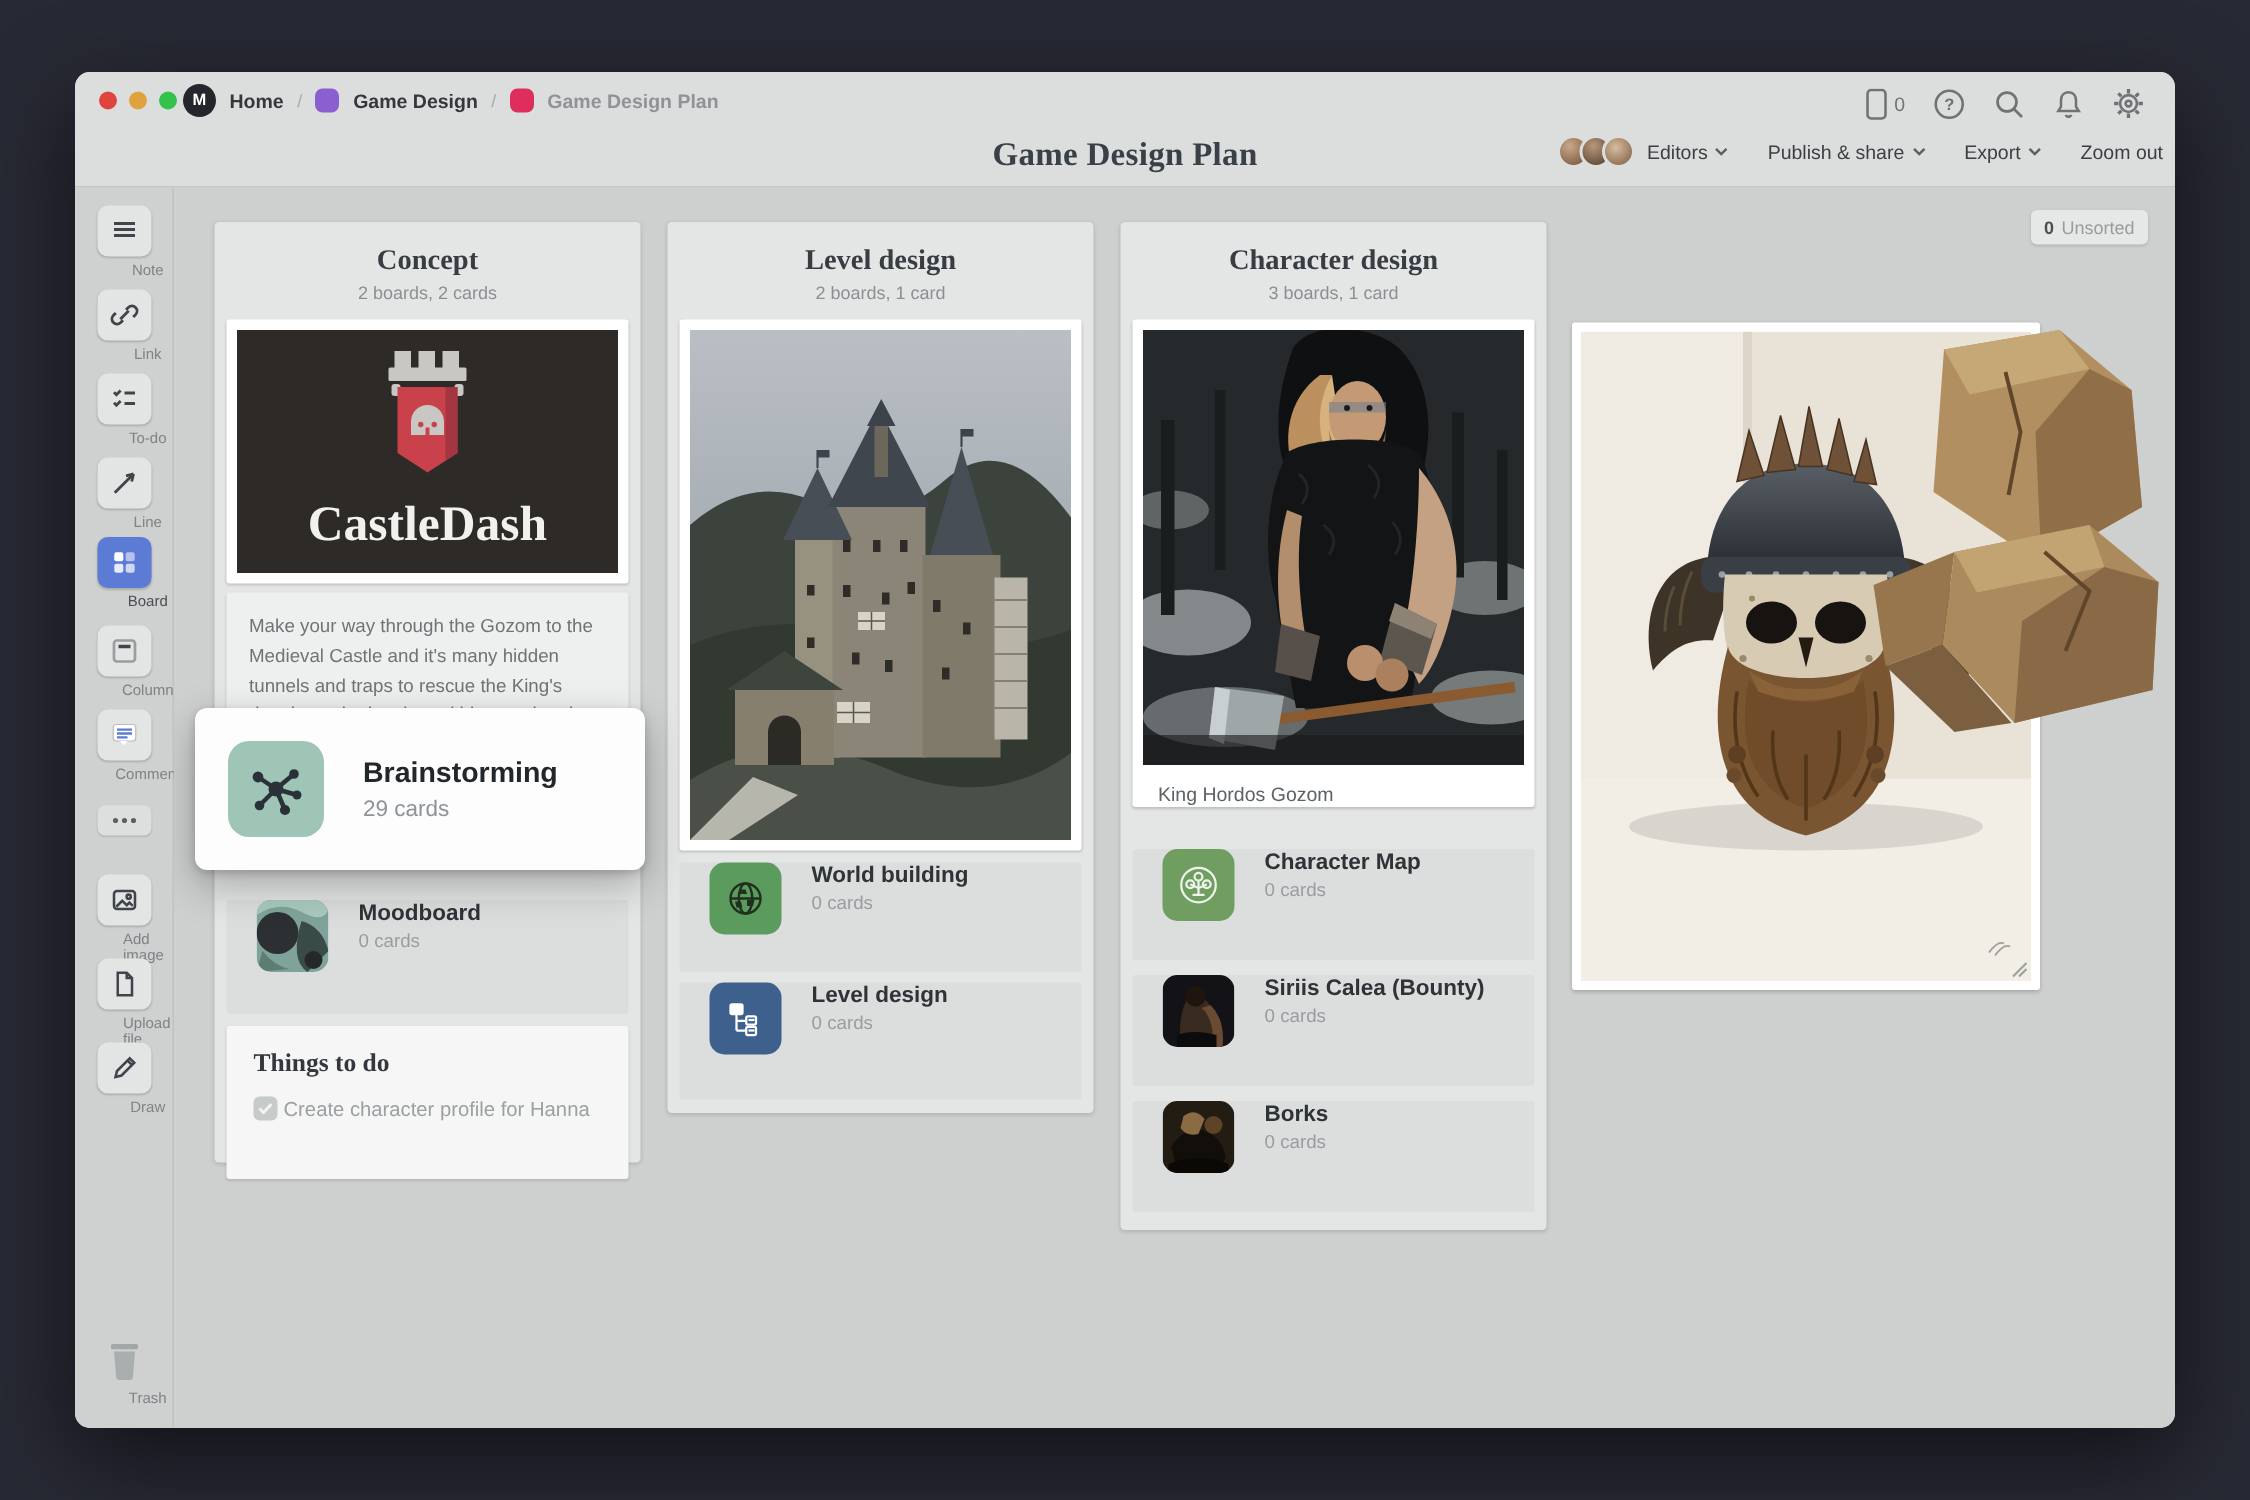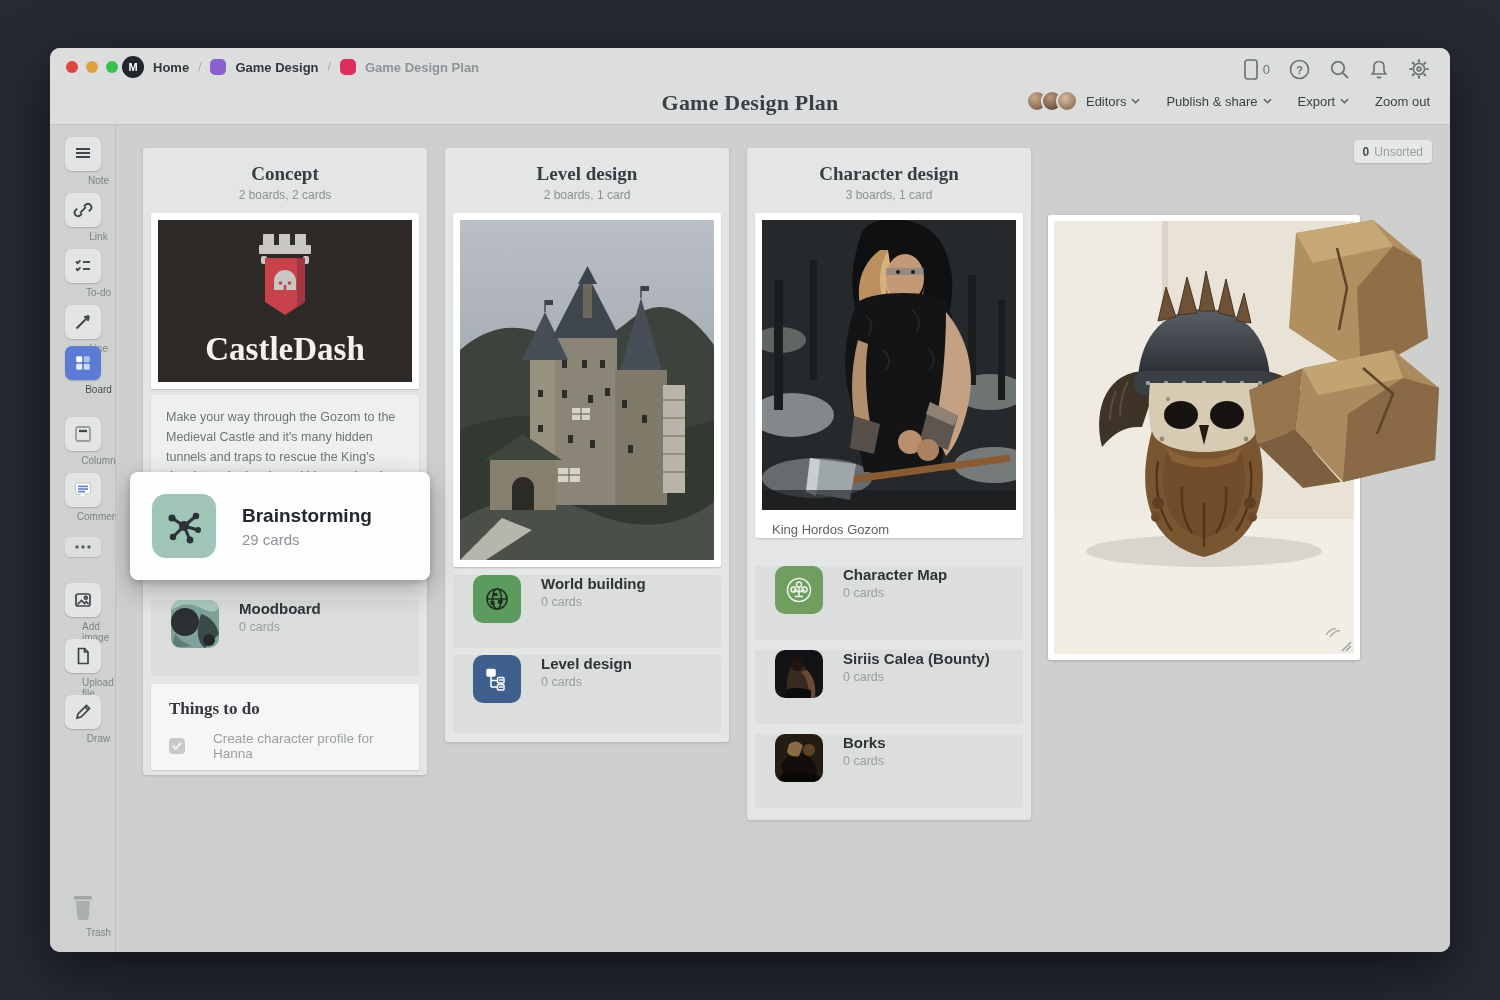--- a/index.html
+++ b/index.html
@@ -25,21 +25,21 @@
   .bsq.purple { background:#8b5fd0; } .bsq.red { background:#df2e5d; }
 
   .top-icons { position:absolute; right:20px; top:10px; display:flex; align-items:center; gap:19px; color:#6e7376; }
   .top-icons svg { display:block; }
   .mobile-wrap { display:flex; align-items:center; gap:5px; }
   .mobile-count { font-size:13px; color:#6e7376; }
 
   .hdr2 { position:absolute; left:0; top:34px; width:100%; height:42px; }
   .page-title { position:absolute; left:0; right:0; top:8px; text-align:center;
                 font-family:"Liberation Serif",serif; font-weight:bold; font-size:22px; color:#3a4048; letter-spacing:.2px; }
-  .hdr2-right { position:absolute; right:20px; top:8px; display:flex; align-items:center; gap:26px;text-align:center; }
+  .hdr2-right { position:absolute; right:8px; top:8px; display:flex; align-items:center; gap:26px;text-align:center; }
   .avatars { display:flex; }
   .avatar { width:22px; height:22px; border-radius:50%; border:2px solid #dcdedd; margin-left:-7px; }
   .avatar:first-child { margin-left:0; }
   .av1 { background:radial-gradient(circle at 35% 30%,#caa789,#6d4f38); }
   .av2 { background:radial-gradient(circle at 40% 30%,#b9987b,#4e3a2a); }
   .av3 { background:radial-gradient(circle at 40% 35%,#d7bb9e,#7a5c42); }
   .menu-btn { display:flex; align-items:center; gap:5px; font-size:13px; color:#3a3f44; cursor:default; }
   .chev { width:9px; height:6px; }
 
   
@@ -74,21 +74,21 @@
 
   .brow { position:absolute; left:8px; right:8px; background:#dbdedd; border-radius:2px; display:flex; align-items:flex-start; }
   .brow .ric { width:48px; height:48px; border-radius:10px; margin-left:20px; flex:none; overflow:hidden;
                display:flex; align-items:center; justify-content:center; }
   .brow .rtxt { margin-left:20px; }
   .brow .rt { font-size:15px; font-weight:bold; color:#2e3338; }
   .brow .rc { margin-top:3px; font-size:12.5px; color:#989da1; }
 
   .todocard { position:absolute; left:8px; right:8px; background:#f5f6f5; border-radius:2px; box-shadow:0 1px 2px rgba(0,0,0,.12); padding:15px 18px; }
   .todocard .tt { font-family:"Liberation Serif",serif; font-weight:bold; font-size:17px; color:#33383e; }
-  .todo-item { margin-top:12px; display:flex; align-items:center; gap:28px; }
+  .todo-item { margin-top:12px; display:flex; align-items:center; gap:4px; }
   .cbx { width:16px; height:16px; border-radius:4px; background:#c6cac9; display:flex; align-items:center; justify-content:center; flex:none; }
   .todo-item span { font-size:13.5px; color:#9ba0a3; }
 
   .overlay { position:absolute; left:14px; top:347px; width:300px; height:108px; background:#fdfdfd; border-radius:8px;
              box-shadow:0 10px 28px rgba(0,0,0,.28), 0 2px 6px rgba(0,0,0,.18); display:flex; align-items:center; z-index:30; }
   .overlay .oic { width:64px; height:64px; border-radius:14px; background:#9ec5b5; margin-left:22px; flex:none;
                   display:flex; align-items:center; justify-content:center; }
   .overlay .otxt { margin-left:26px; }
   .overlay .ot { font-size:19px; font-weight:bold; color:#22272c; }
   .overlay .oc { margin-top:4px; font-size:15px; color:#8d9399; }
@@ -233,21 +233,21 @@
     <div class="tool" style="top:180px;">
       <div class="tool-btn">
           <svg width="20" height="20" viewBox="0 0 20 20" fill="none" stroke="currentColor" stroke-width="1.9">
             <line x1="3.5" y1="16.5" x2="15.5" y2="4.5"></line>
             <path d="M16 4l-5 1.2M16 4l-1.2 5"></path>
           </svg>
         </div>
       <div class="tool-lbl">Line</div>
     </div>
 
-    <div class="tool" style="top:221px;">
+    <div class="tool" style="top:233px;">
       <div class="tool-btn blue">
           <svg width="20" height="20" viewBox="0 0 20 20" fill="#fff">
             <rect x="3.2" y="3.2" width="6" height="6" rx="1.4"></rect>
             <rect x="10.8" y="3.2" width="6" height="6" rx="1.4" opacity=".55"></rect>
             <rect x="3.2" y="10.8" width="6" height="6" rx="1.4" opacity=".85"></rect>
             <rect x="10.8" y="10.8" width="6" height="6" rx="1.4" opacity=".7"></rect>
           </svg>
         </div>
       <div class="tool-lbl" style="color:#4a4f55;">Board</div>
     </div>
@@ -376,21 +376,21 @@
               <circle cx="38" cy="40" r="6" fill="#24282a"></circle>
               <path d="M4 34 q8 10 18 12 L0 48 z" fill="#5d7d74"></path>
             </svg>
         </div>
         <div class="rtxt">
           <div class="rt">Moodboard</div>
           <div class="rc">0 cards</div>
         </div>
       </div>
 
-      <div class="todocard" style="top:536px; height:86px;">
+      <div class="todocard" style="top:536px; height:102px;">
         <div class="tt">Things to do</div>
         <div class="todo-item">
           <div class="cbx">
             <svg width="10" height="8" viewBox="0 0 10 8" fill="none" stroke="#f2f3f2" stroke-width="2">
                 <path d="M1 4l2.7 2.7L9 1"></path>
               </svg>
           </div>
           <span>Create character profile for Hanna</span>
         </div>
       </div>

